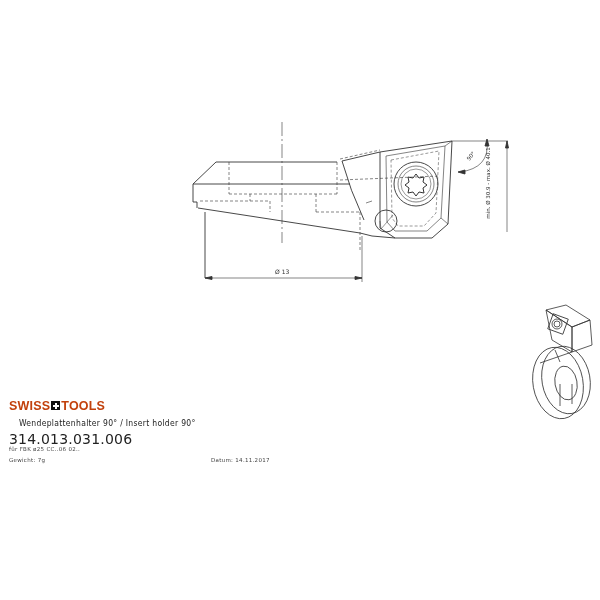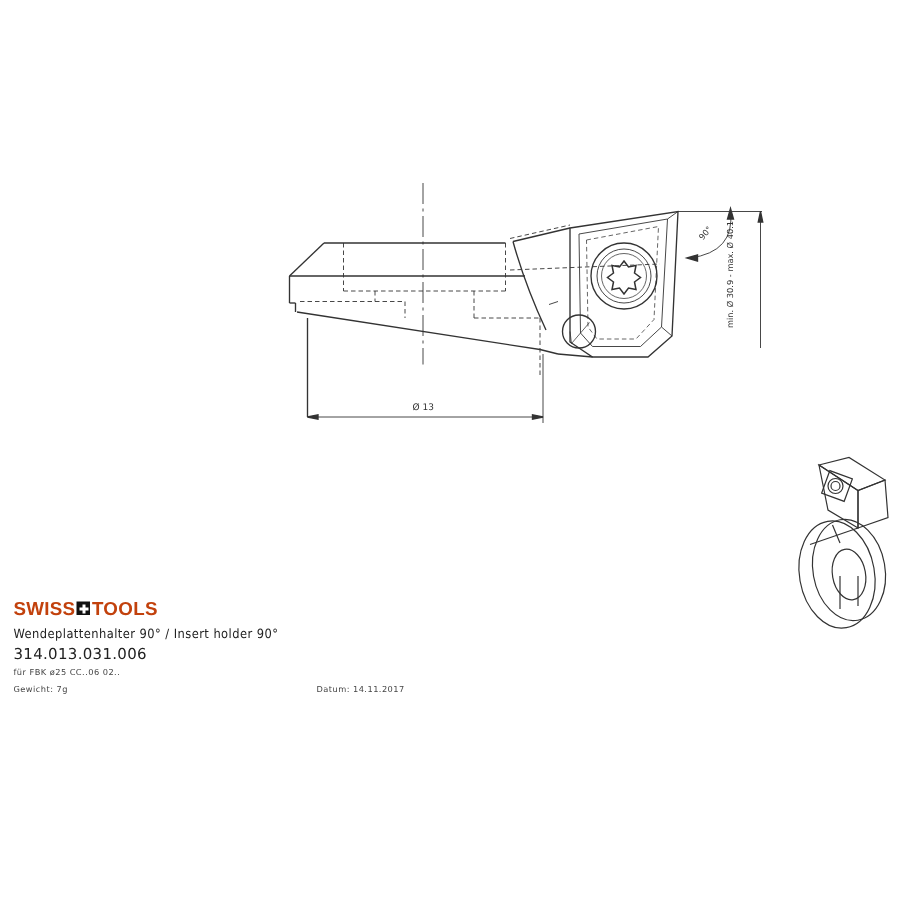--- a/index.html
+++ b/index.html
@@ -3,22 +3,22 @@
   <meta charset="utf-8">
   <style>
     html, body { margin:0; padding:0; background:#ffffff; }
     body { width:600px; height:600px; position:relative; overflow:hidden; font-family:"DejaVu Sans", sans-serif; color:#222; }
     .abs { position:absolute; }
     svg { position:absolute; left:0; top:0; }
     .brand { left:9px; top:399px; font-family:"Liberation Sans", sans-serif; font-weight:bold; font-size:12.5px; letter-spacing:0.2px; color:#c2410c; white-space:nowrap; }
     .brand .cross { display:inline-block; width:9px; height:9px; background:#111; position:relative; vertical-align:-0px; margin:0 1px; }
     .brand .cross:before { content:""; position:absolute; left:3.5px; top:1.5px; width:2px; height:6px; background:#fff; }
     .brand .cross:after { content:""; position:absolute; left:1.5px; top:3.5px; width:6px; height:2px; background:#fff; }
-    .title { left:9px; top:418px; font-family:"DejaVu Sans Condensed","DejaVu Sans", sans-serif; font-size:8.5px; color:#222; white-space:nowrap; letter-spacing:0.3px; }
-    .partno { left:9px; top:431px; font-size:10px; color:#222; white-space:nowrap; letter-spacing:0.2px; }
+    .title { left:19px; top:418px; font-family:"DejaVu Sans Condensed","DejaVu Sans", sans-serif; font-size:8.5px; color:#222; white-space:nowrap; letter-spacing:0.3px; }
+    .partno { left:9px; top:431px; font-size:14px; color:#222; white-space:nowrap; letter-spacing:0.2px; }
     .small { font-size:5.5px; color:#444; white-space:nowrap; letter-spacing:0.3px; }
     .for { left:9px; top:446px; }
     .weight { left:9px; top:457px; }
     .date { left:211px; top:457px; }
     .dimtxt { font-size:6px; color:#333; white-space:nowrap; }
   </style>
 </head>
 <body>
 
 <svg width="600" height="600" viewBox="0 0 600 600">

